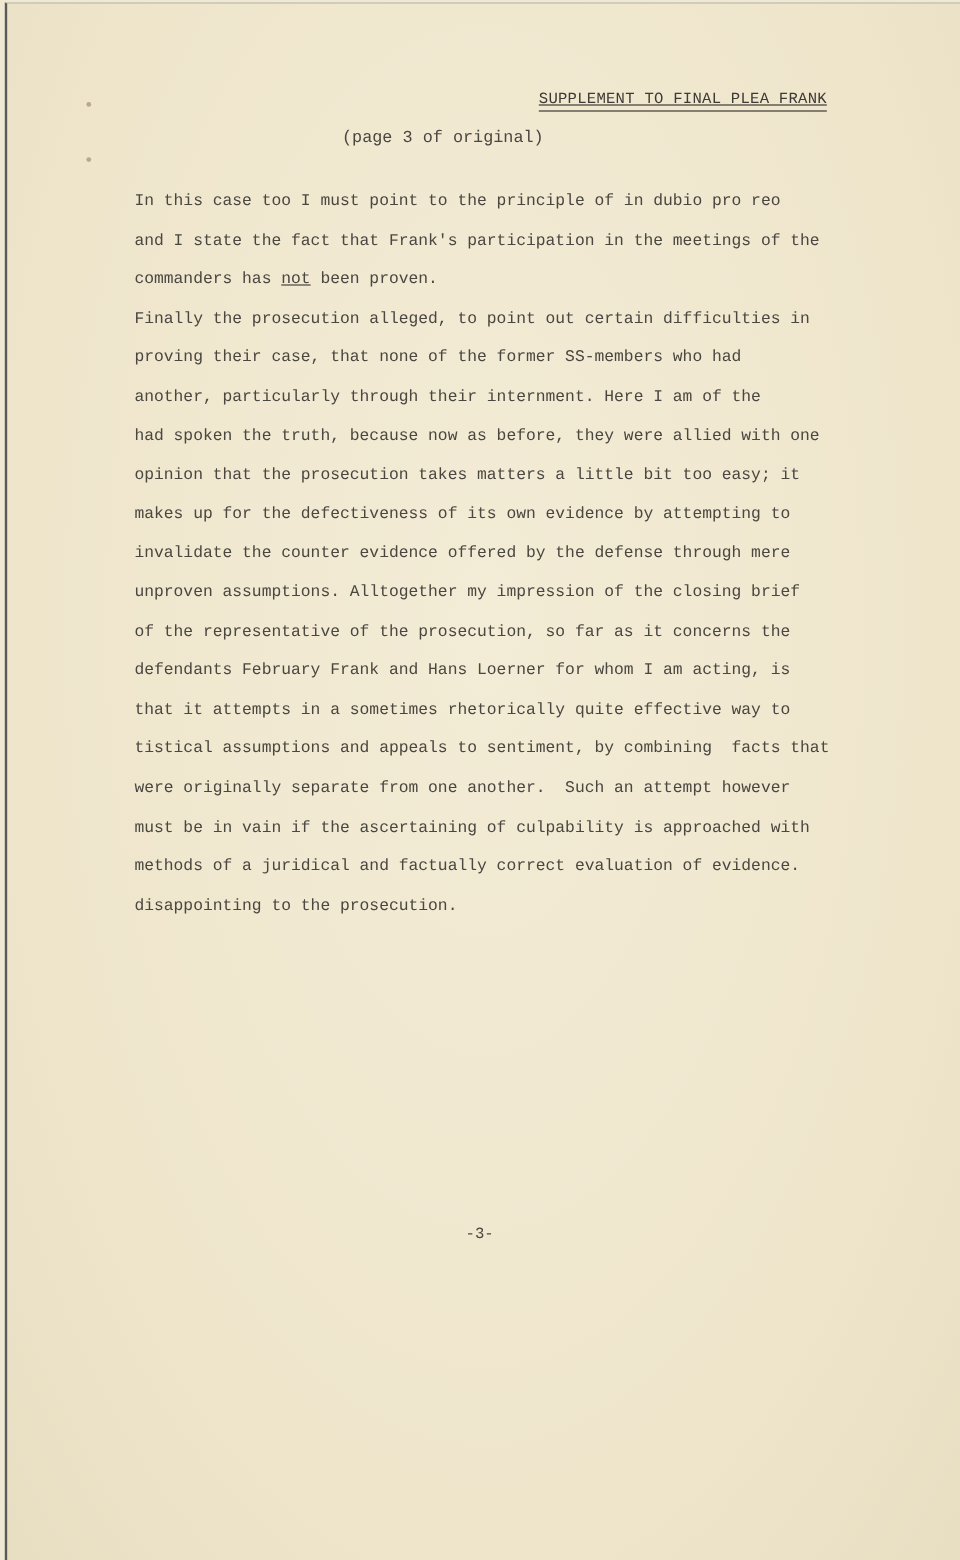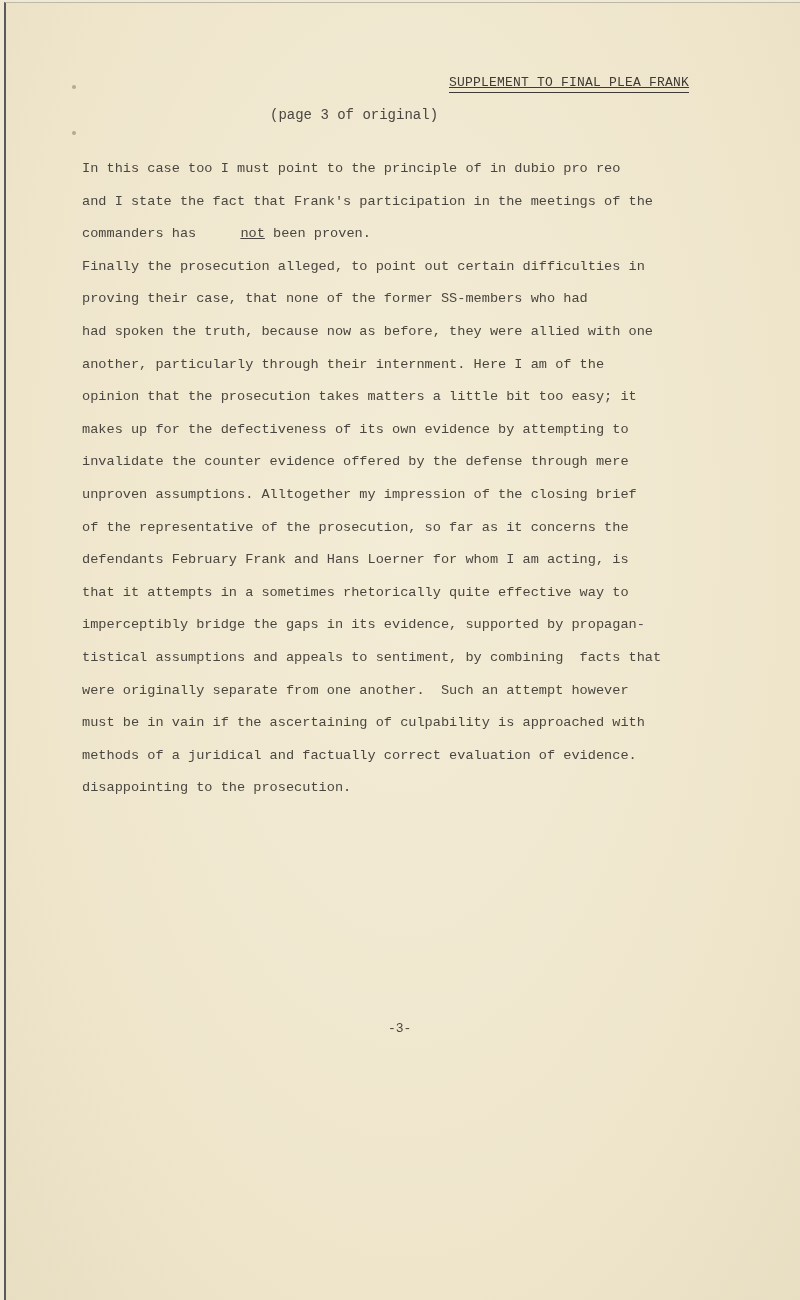--- a/index.html
+++ b/index.html
@@ -16,32 +16,32 @@
       border-left: 2px solid #5a5a5a;
       border-top: 1px solid #bdb8aa;
     }
     .header {
       position: absolute; left: 443px; top: 72px;
       font-size: 13px; letter-spacing: 0.2px;
       border-bottom: 1.5px solid #3e3a34;
       padding-bottom: 2px; color: #3e3a34; text-decoration: underline;
     }
     .subheader {
-      position: absolute; left: 264px; top: 104px;
+      position: absolute; left: 279px; top: 104px;
       font-size: 14px;
       text-align: right;
     }
     .body-text {
-      position: absolute; left: 76px; top: 150px; width: 640px;
+      position: absolute; left: 106px; top: 150px; width: 640px;
     }
     .line {
       height: 32.6px; line-height: 32.6px;
       font-size: 13.6px; white-space: pre;
     }
-    .underline { text-decoration: underline; margin-left: 36px; }
+    .underline { text-decoration: underline; }
     .page-num {
       position: absolute; left: 382px; top: 1018px; font-size: 13px;
     }
     .hole {
       position: absolute; width: 4px; height: 4px; border-radius: 50%;
       background: #b8aa88;
     }
   </style>
 </head>
 <body>
@@ -52,30 +52,29 @@
 
   <div class="header">SUPPLEMENT  TO FINAL PLEA FRANK</div>
   <div class="subheader">(page 3 of original)</div>
 
   <div class="body-text">
     <div class="line">In this case too I must point to the principle of in dubio pro reo</div>
     <div class="line">and I state the fact that Frank's participation in the meetings of the</div>
     <div class="line"><span>commanders has </span><span class="underline">not</span><span> been proven.</span></div>
     <div class="line">Finally the prosecution alleged, to point out certain difficulties in</div>
     <div class="line">proving their case, that none of the former SS-members who had</div>
+    <div class="line">another, particularly through their internment. Here I am of the</div>
     <div class="line">had spoken the truth, because now as before, they were allied with one</div>
-    <div class="line">another, particularly through their internment. Here I am of the</div>
     <div class="line">opinion that the prosecution takes matters a little bit too easy; it</div>
     <div class="line">makes up for the defectiveness of its own evidence by attempting to</div>
     <div class="line">invalidate the counter evidence offered by the defense through mere</div>
     <div class="line">unproven assumptions. Alltogether my impression of the closing brief</div>
     <div class="line">of the representative of the prosecution, so far as it concerns the</div>
     <div class="line">defendants February Frank and Hans Loerner for whom I am acting, is</div>
     <div class="line">that it attempts in a sometimes rhetorically quite effective way to</div>
-    <div class="line">imperceptibly bridge the gaps in its evidence, supported by propagan-</div>
     <div class="line">tistical assumptions and appeals to sentiment, by combining  facts that</div>
     <div class="line">were originally separate from one another.  Such an attempt however</div>
     <div class="line">must be in vain if the ascertaining of culpability is approached with</div>
     <div class="line">methods of a juridical and factually correct evaluation of evidence.</div>
     <div class="line">disappointing to the prosecution.</div>
   </div>
 
   <div class="page-num">-3-</div>
 </div>
 

